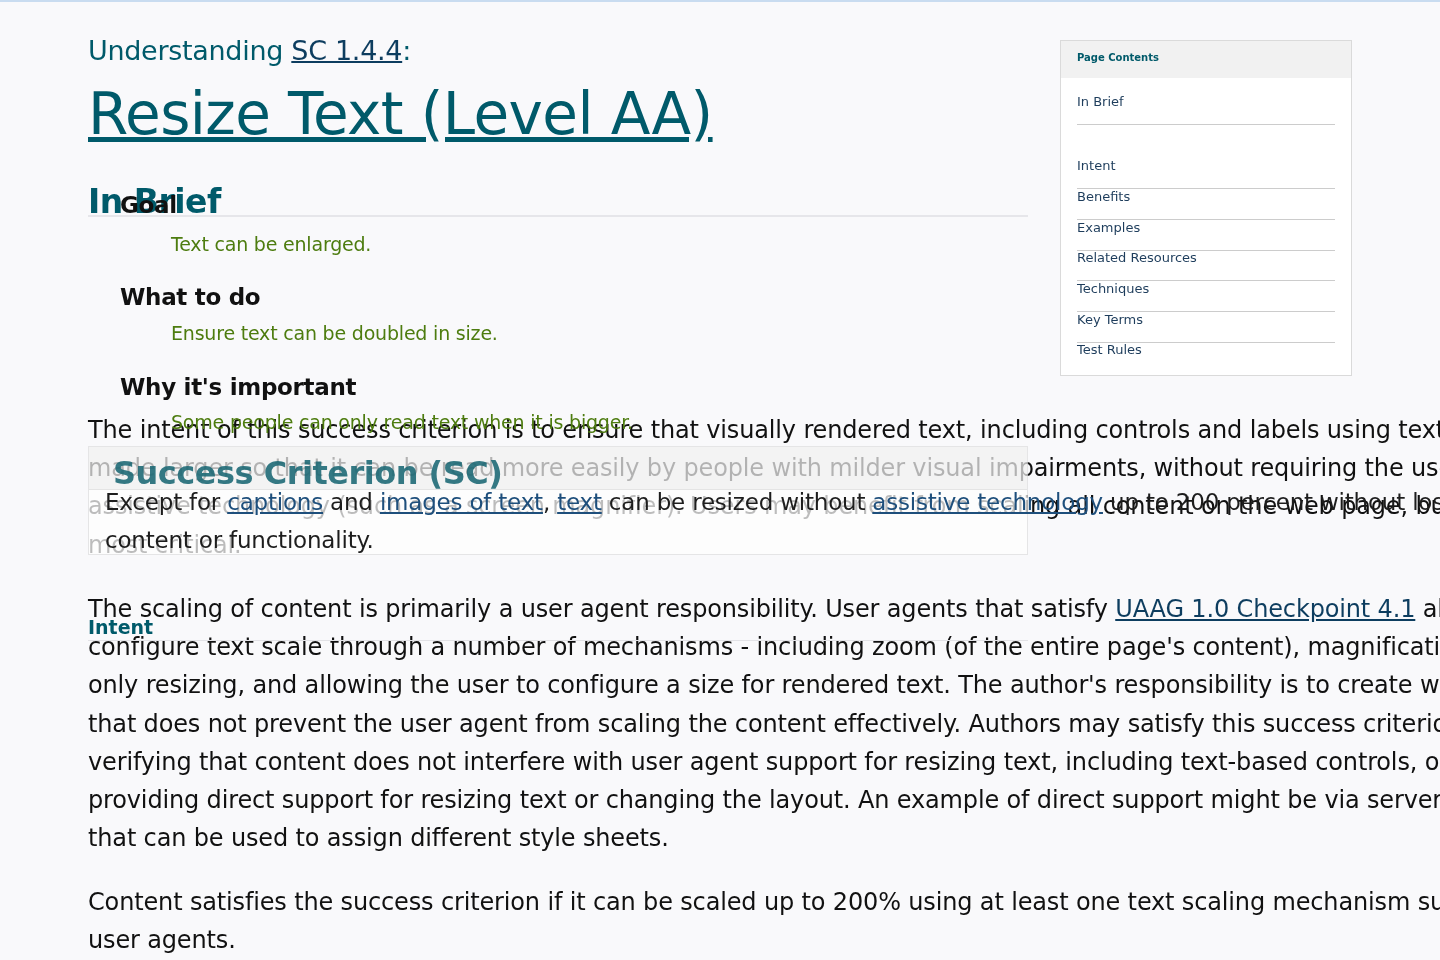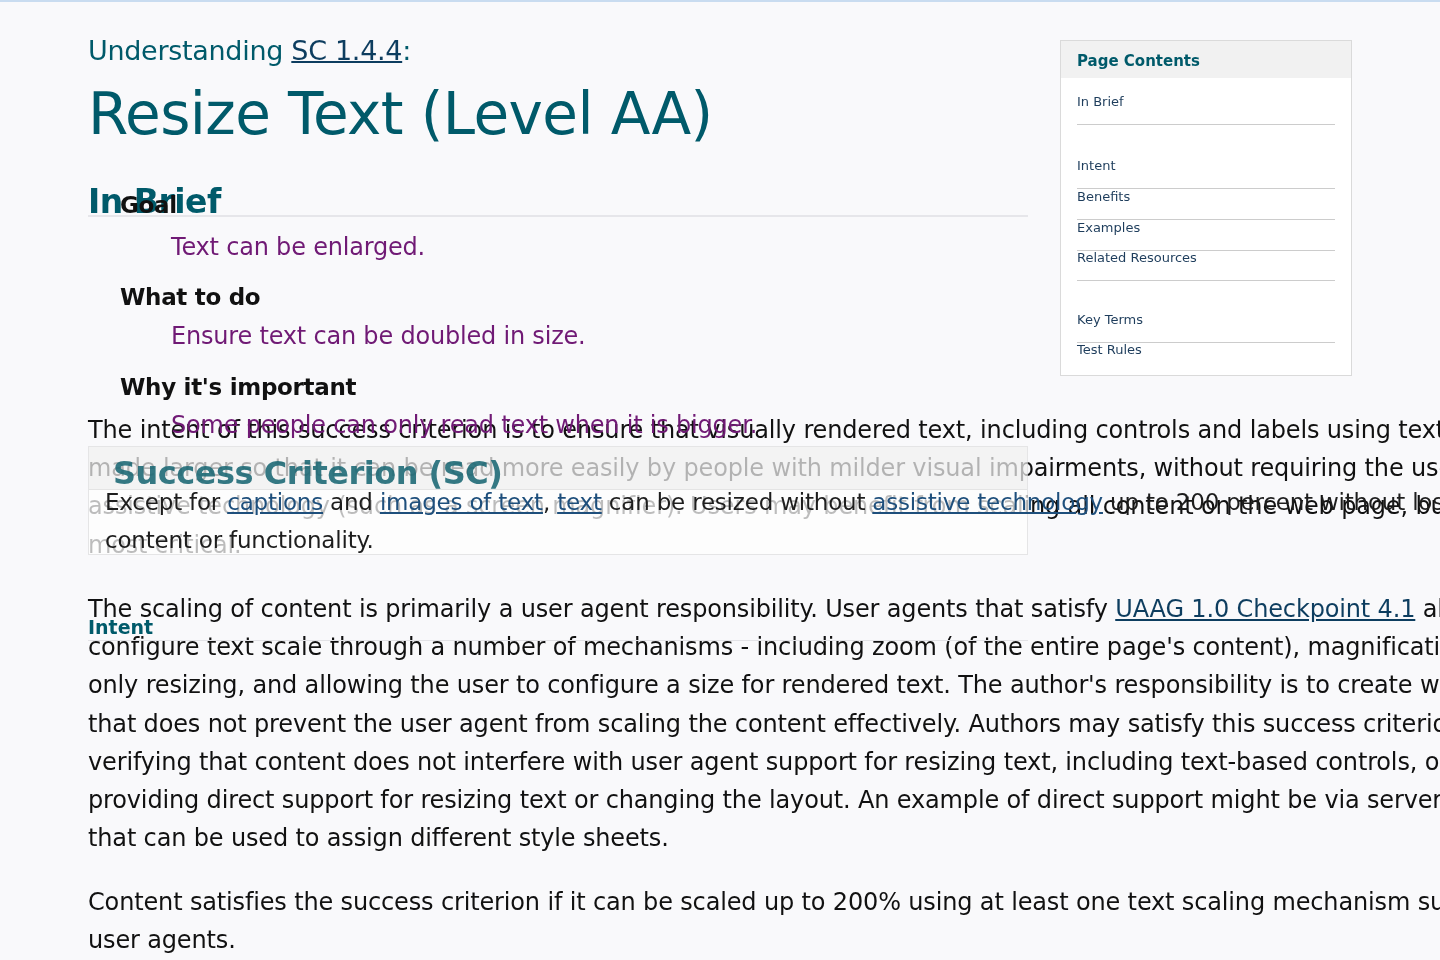--- a/index.html
+++ b/index.html
@@ -8,27 +8,27 @@
     background: #f9f9fb; color: #1d1d1d;
     font-family: "DejaVu Sans", sans-serif;
     border-top: 2px solid #c9dcf0; box-sizing: border-box;
   }
   a { color: #005a9c; text-decoration: underline; }
   .abs { position: absolute; white-space: nowrap; }
 
   
   #pre-title { left: 88px; top: 33px; font-size: 27px; color: #005a6a; letter-spacing: -0.3px; }
   #pre-title a { color: #0d3d5f; text-decoration-thickness: 2px; }
-  #title { left: 88px; top: 78px; font-size: 58px; color: #005a6a; letter-spacing: -0.6px; }
+  #title { left: 88px; top: 78px; font-size: 58px; color: #005a6a; letter-spacing: -0.6px; text-decoration: underline; }
 
   
   #inbrief-h { left: 88px; top: 180px; font-size: 33px; font-weight: bold; color: #005a6a; letter-spacing: -0.5px; }
   #inbrief-rule { position: absolute; left: 88px; top: 213px; width: 940px; height: 2px; background: #e6e6ea; }
   .dt { font-size: 23px; font-weight: bold; color: #111; letter-spacing: -0.3px; }
-  .dd { font-size: 24px; color: #701a75; letter-spacing: -0.2px; }
+  .dd { font-size: 19px; color: #4d7c0f; letter-spacing: -0.2px; }
 
   
   #sc-box { position: absolute; left: 88px; top: 444px; width: 938px; height: 107px;
             background: #ffffff; border: 1px solid #dedede; }
   #sc-band { position: absolute; left: 0; top: 0; width: 938px; height: 42px; background: #f1f1f1;
              border-bottom: 1px solid #dcdcdc; }
   #sc-h { left: 105px; top: 444px; font-size: 32px; font-weight: bold; color: #1a6874; opacity: 0.88; letter-spacing: -0.5px; }
   .sc-text { font-size: 23px; color: #1d1d1d; letter-spacing: -0.2px; }
   .sc-text a { color: #1e4f7c; text-align: right; }
 
@@ -38,21 +38,21 @@
 
   
   .big { position: absolute; left: 88px; font-size: 24px; line-height: 38.2px; color: #111;
          white-space: nowrap; letter-spacing: -0.15px; }
   .big a { color: #0d3d5f; text-align: center; }
 
   
   #toc { position: absolute; left: 1060px; top: 38px; width: 290px; height: 334px;
          background: #ffffff; border: 1px solid #dadada; }
   #toc-head { position: absolute; left: 0; top: 0; width: 290px; height: 37px; background: #f1f1f1; }
-  #toc-title { left: 16px; top: 11px; font-size: 15px; font-weight: bold; color: #005a6a; }
+  #toc-title { left: 16px; top: 11px; font-size: 10px; font-weight: bold; color: #005a6a; }
   .toc-item { position: absolute; left: 16px; width: 258px; font-size: 13px; color: #1e3d5c;
               text-decoration: none; height: 31px; box-sizing: border-box; border-bottom: 1px solid #cccccc; }
   .toc-item span { position: absolute; left: 0; top: 0; }
   .toc-item.last { border-bottom: none; }
 </style>
 </head>
 <body>
 
 <div class="abs" id="pre-title"><span>Understanding </span><a href="#">SC 1.4.4</a><span>:</span></div>
 <h1 class="abs" id="title" style="margin:0;font-weight:normal;">Resize Text (Level AA)</h1>
@@ -110,19 +110,22 @@
     </a>
   <a href="#" class="toc-item" style="top:148px;">
       <span>Benefits</span>
     </a>
   <a href="#" class="toc-item" style="top:209px;">
       <span>Related Resources</span>
     </a>
   <a href="#" class="toc-item" style="top:179px;">
       <span>Examples</span>
     </a>
+  <a href="#" class="toc-item" style="top:240px;">
+      <span>Techniques</span>
+    </a>
   <a href="#" class="toc-item" style="top:271px;">
       <span>Key Terms</span>
     </a>
   <a href="#" class="toc-item last" style="top:301px;">
       <span>Test Rules</span>
     </a>
 </nav>
 
 </body></html>

